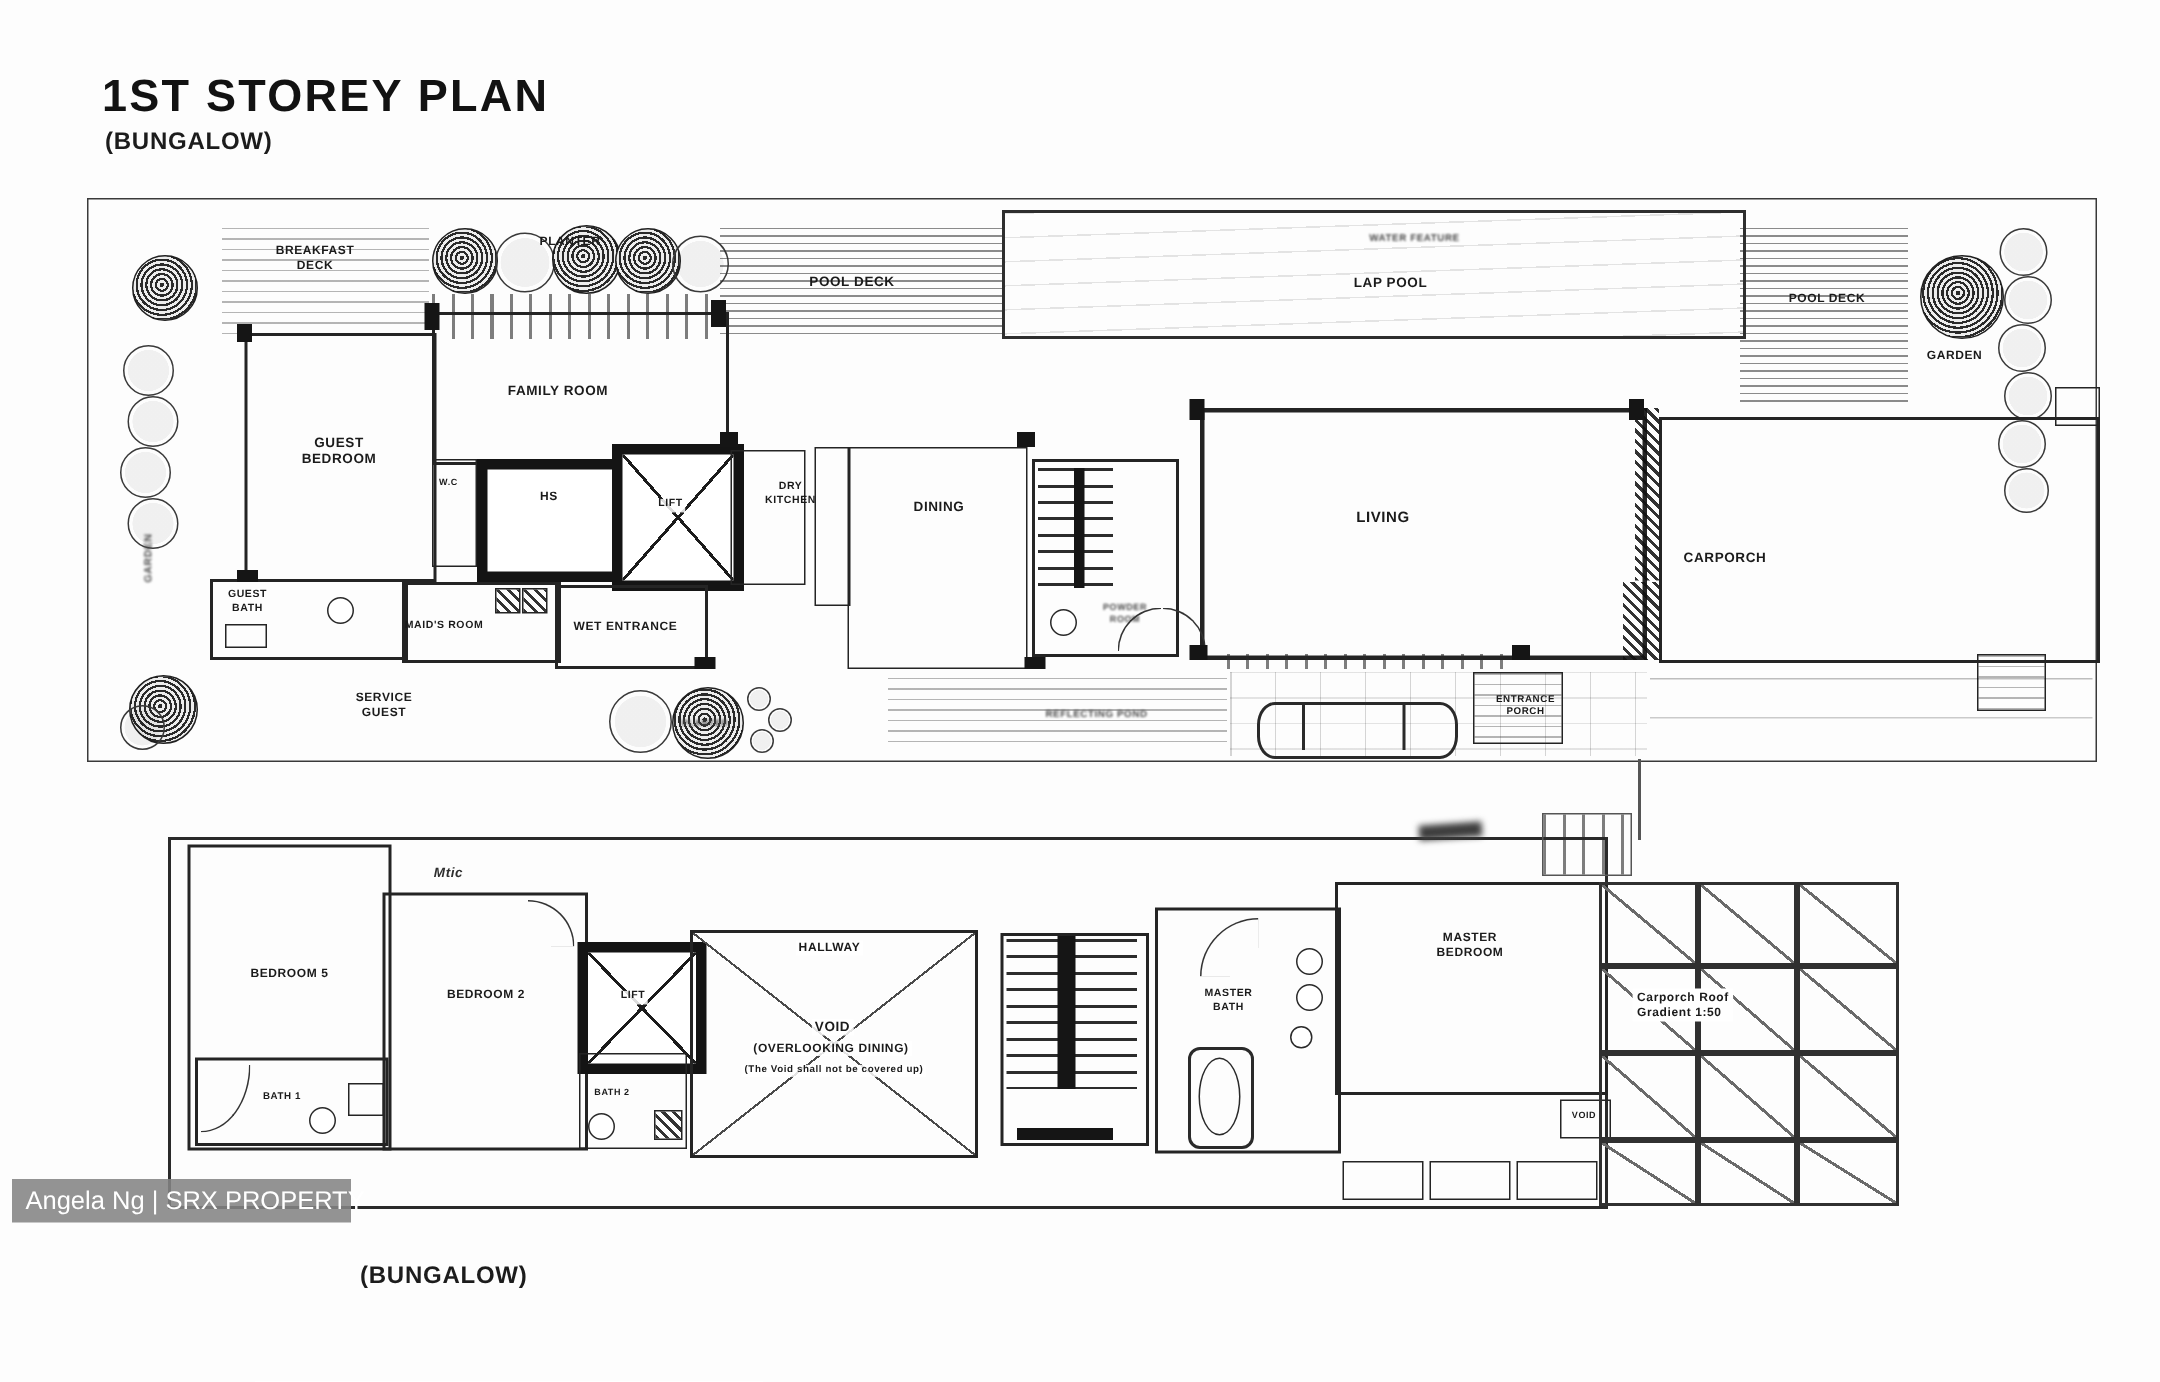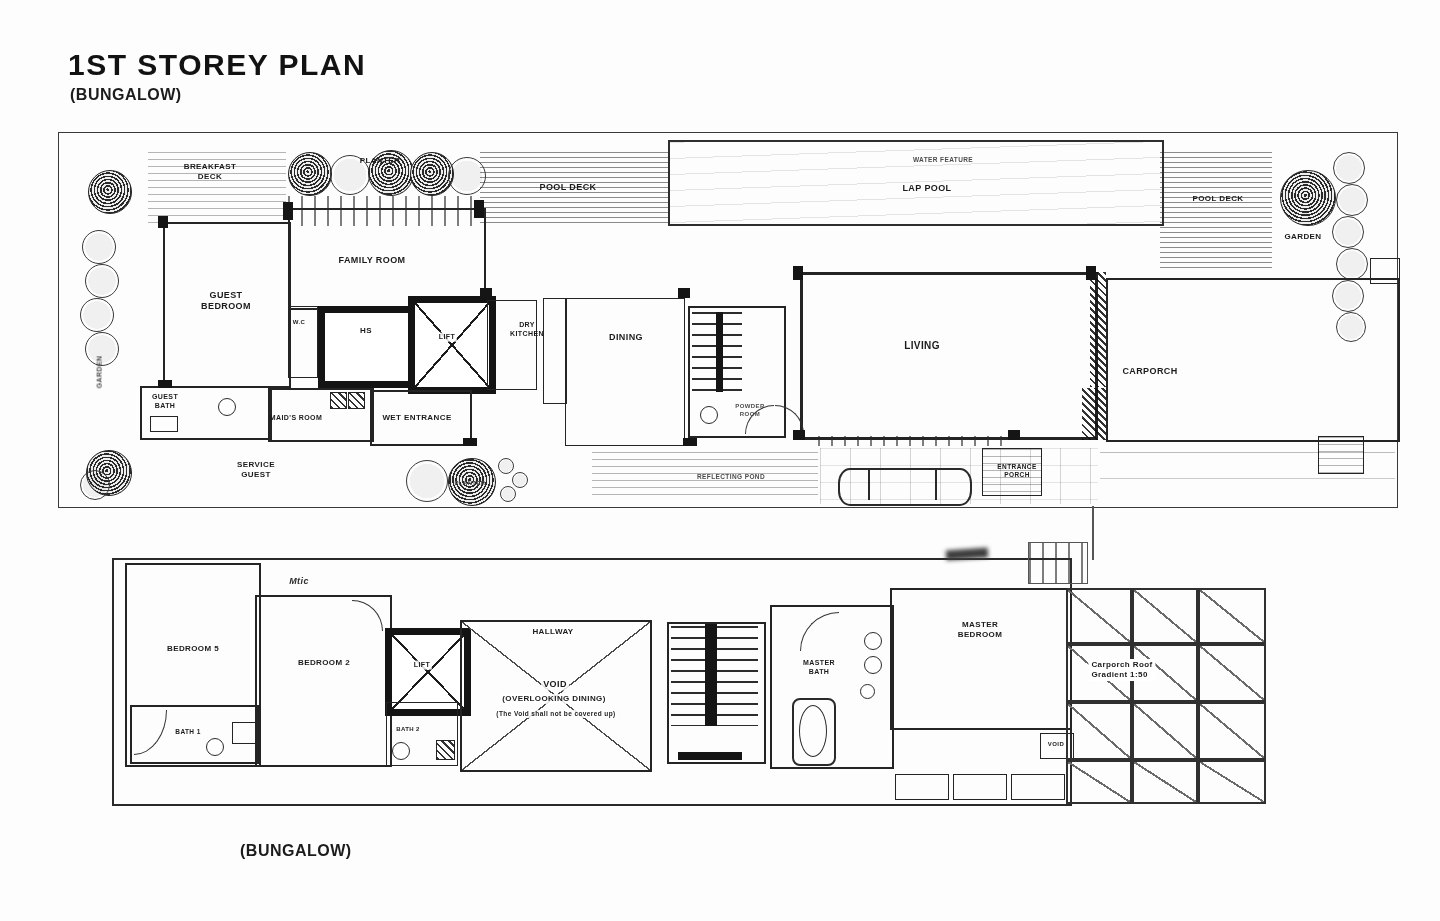--- a/index.html
+++ b/index.html
@@ -266,15 +266,16 @@
   <div class="cell" style="left:1198px;top:644px;width:64px;height:54px;"></div>
   <div class="cell" style="left:1066px;top:702px;width:62px;height:54px;"></div>
   <div class="cell" style="left:1132px;top:702px;width:62px;height:54px;"></div>
   <div class="cell" style="left:1198px;top:702px;width:64px;height:54px;"></div>
   <div class="cell" style="left:1066px;top:760px;width:62px;height:40px;"></div>
   <div class="cell" style="left:1132px;top:760px;width:62px;height:40px;"></div>
   <div class="cell" style="left:1198px;top:760px;width:64px;height:40px;"></div>
   <div class="label s8" style="left:1122px;top:670px;background:#fff;padding:1px 3px;text-align:left;">Carporch Roof
 Gradient  1:50</div>
 
+  <div class="wm">Angela Ng | SRX PROPERTY</div>
   <div class="psub" style="left:240px;top:842px;">(BUNGALOW)</div>
 
 </div>
 
 </body></html>

